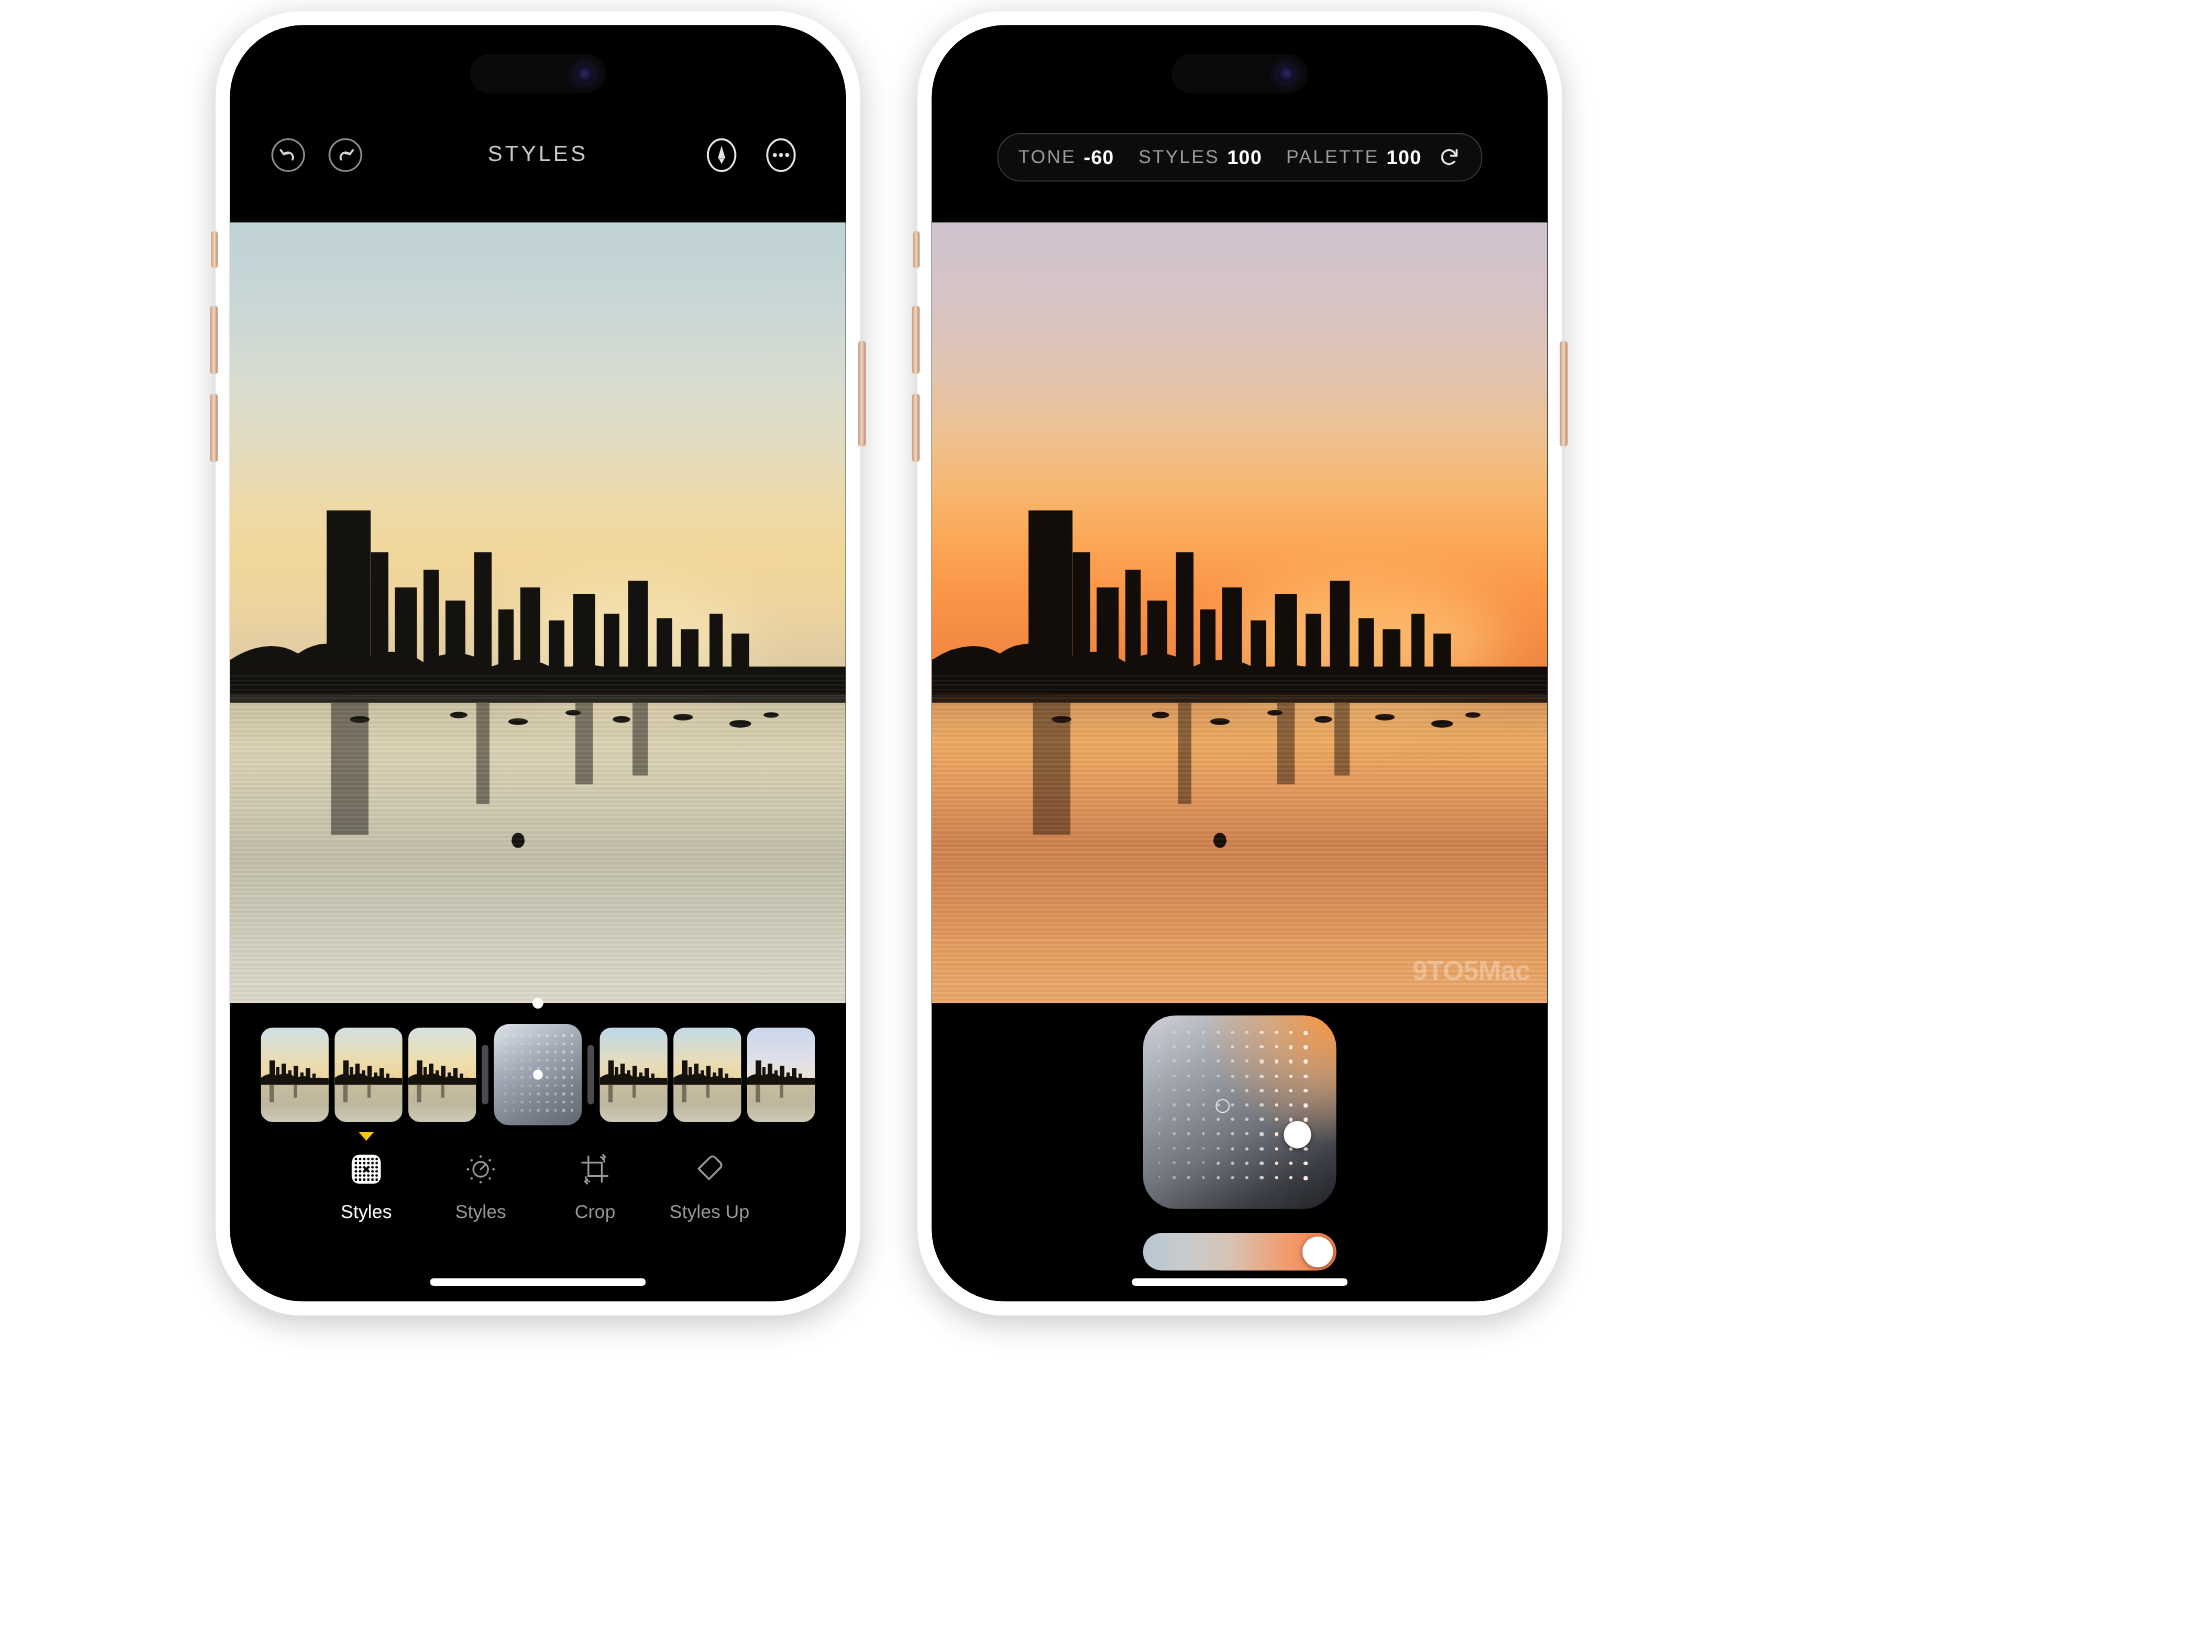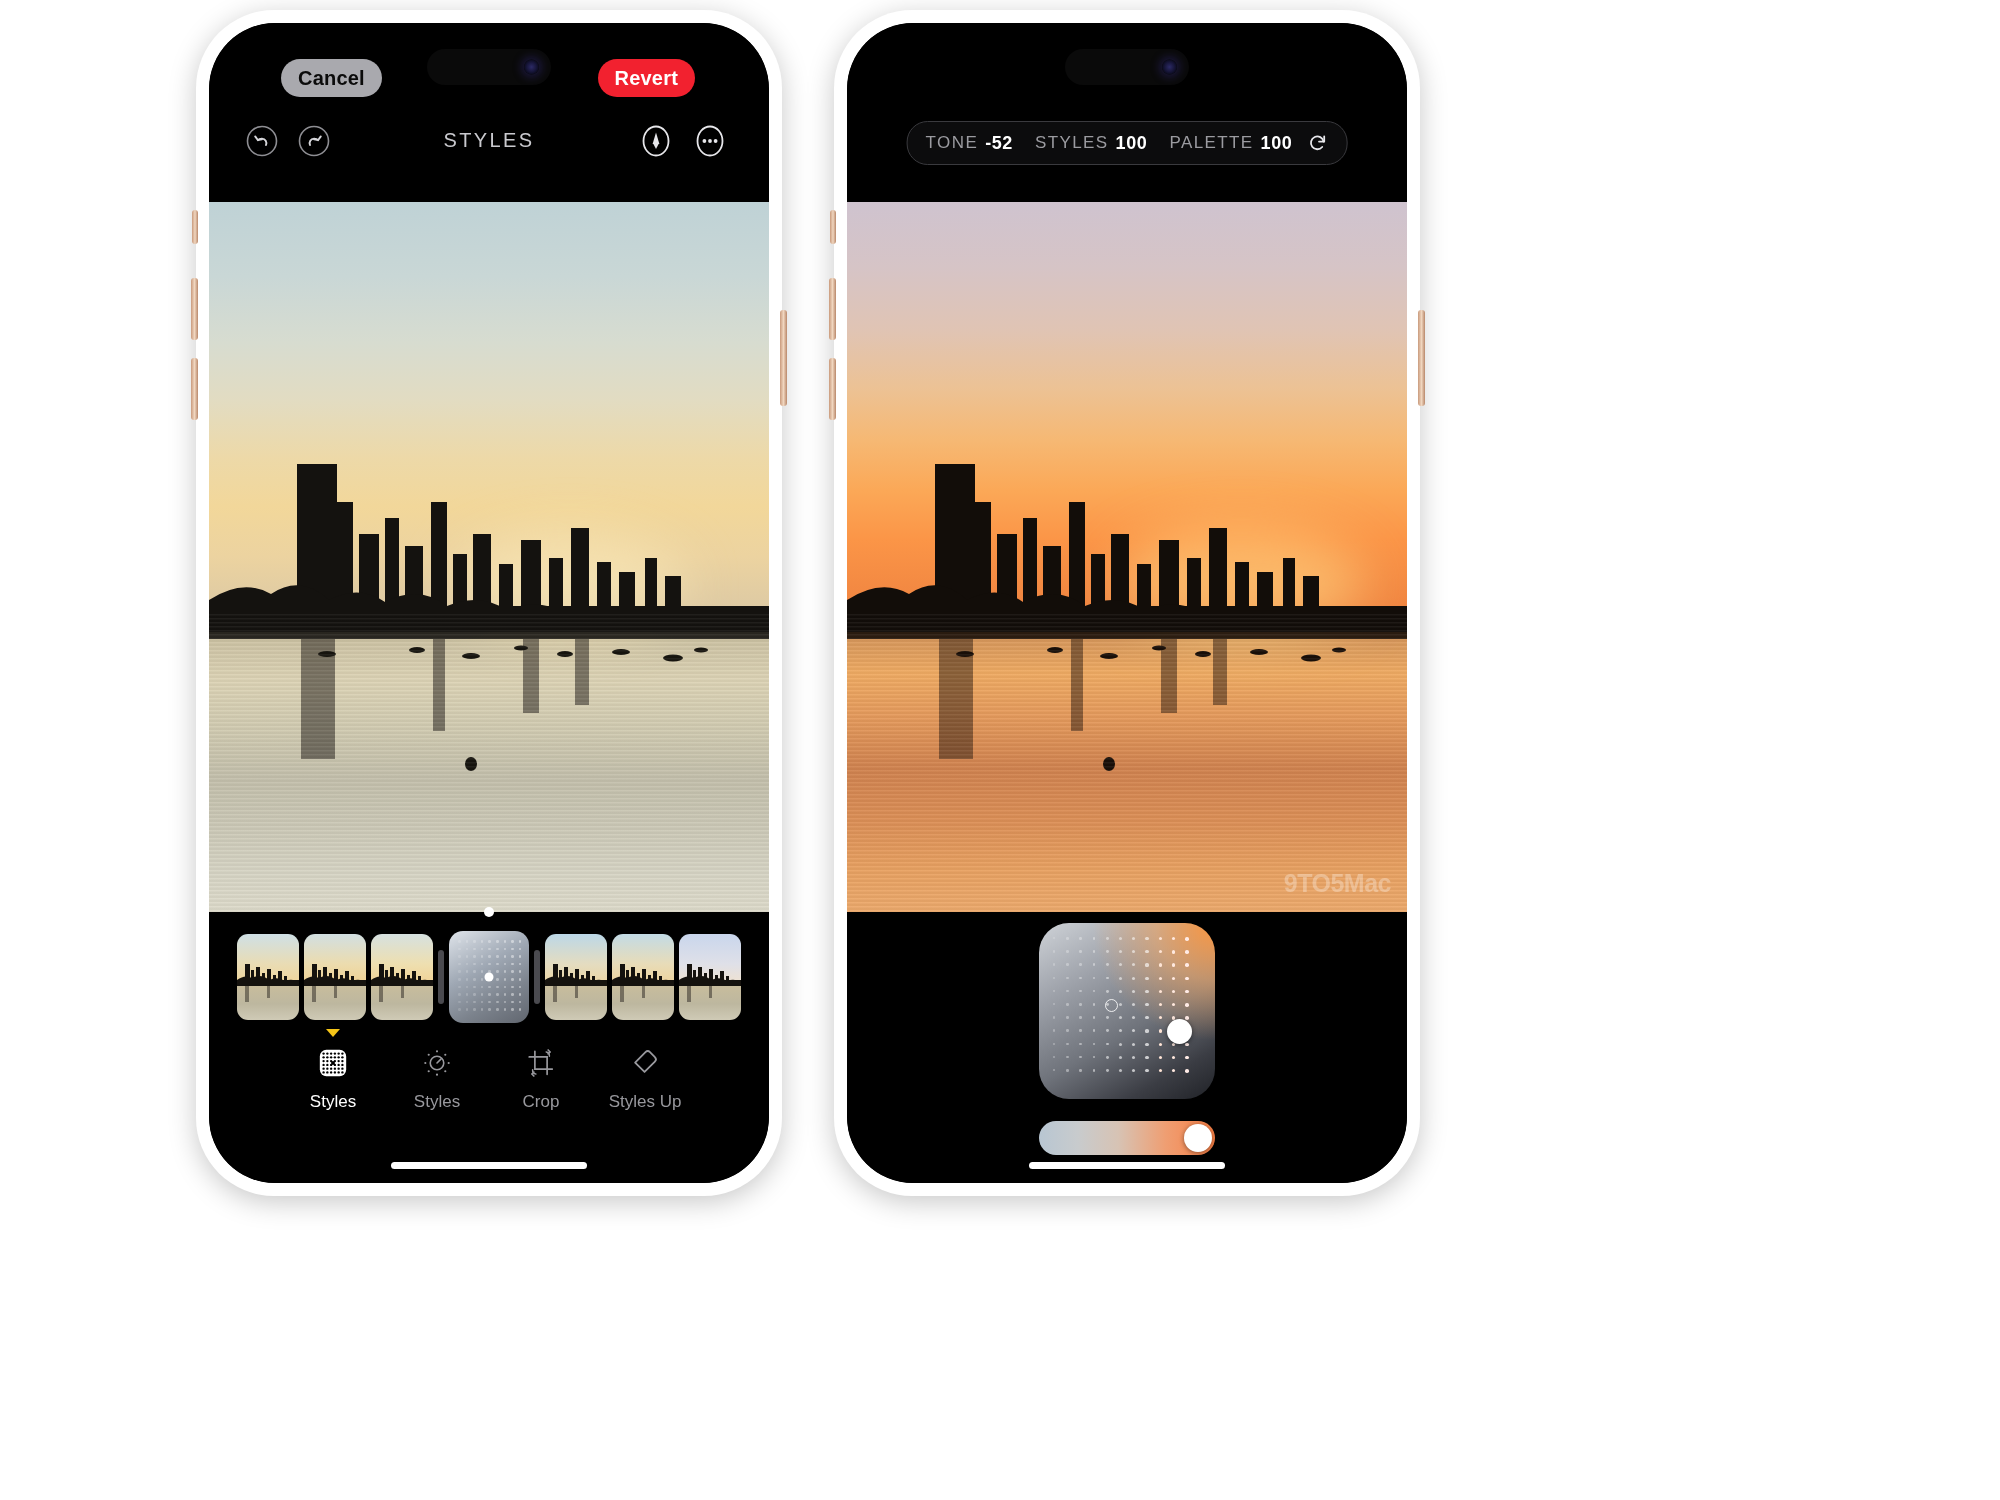--- a/index.html
+++ b/index.html
@@ -155,24 +155,20 @@
   <div class="btn-side b-dn"></div>
   <div class="btn-side b-pw"></div>
 
   <div class="phone-inner">
     <div class="screen">
 
       <div class="island">
         <div class="cam"></div>
       </div>
 
-      <div class="toprow">
-        <div class="pill cancel">Cancel</div>
-        <div class="pill revert">Revert</div>
-      </div>
 
       <div class="edbar">
         <div class="ico ed-undo">
           <svg viewBox="0 0 42 42">
               <circle cx="21" cy="21" r="14.5" fill="none" stroke="#8e8e93" stroke-width="1.6"></circle>
             <path d="M25 25c1.2-3.2-.6-6.2-4-6.4-1.7-.1-3 .5-4 1.6" fill="none" stroke="#d6d6da" stroke-width="1.9" stroke-linecap="round"></path>
             <path d="M14.2 16.4l2.6 3.6 4.1-.6" fill="none" stroke="#d6d6da" stroke-width="1.9" stroke-linecap="round" stroke-linejoin="round"></path>
             </svg>
         </div>
         <div class="ico ed-redo">
@@ -603,21 +599,21 @@
   <div class="phone-inner">
     <div class="screen">
 
       <div class="island">
         <div class="cam"></div>
       </div>
 
       <div class="tonebar">
         <div class="tb-grp">
           <span class="tb-k">TONE</span>
-          <span class="tb-v">-52</span>
+          <span class="tb-v">-60</span>
         </div>
         <div class="tb-grp">
           <span class="tb-k">STYLES</span>
           <span class="tb-v">100</span>
         </div>
         <div class="tb-grp" style="margin-right:14px">
           <span class="tb-k">PALETTE</span>
           <span class="tb-v">100</span>
         </div>
         <div class="tb-reset">

